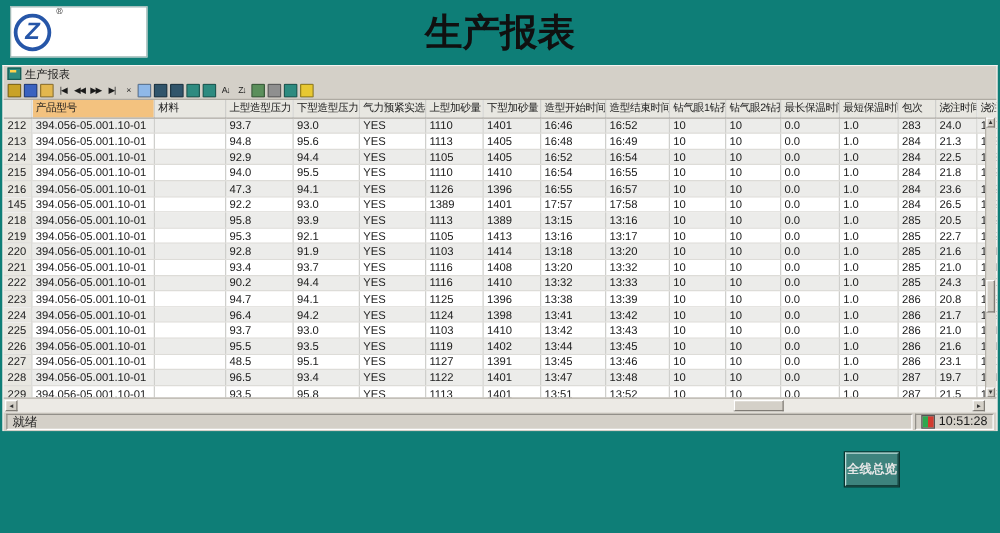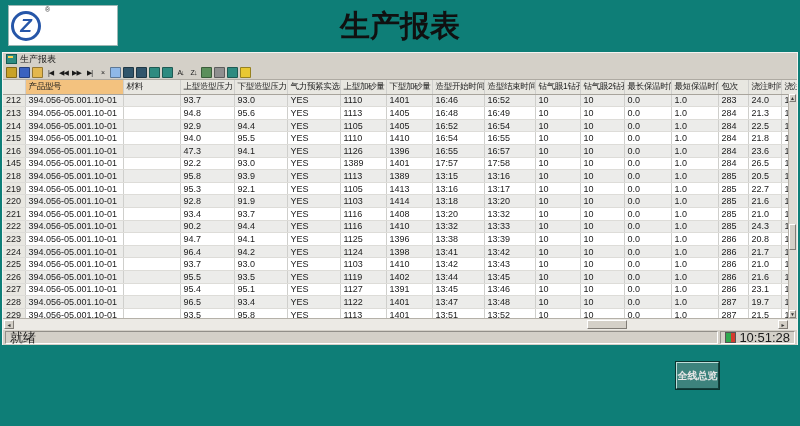--- a/index.html
+++ b/index.html
@@ -51,21 +51,21 @@
   .vs-thumb{position:absolute;left:0;width:7px;height:26px;top:58%;background:#d4d0c8;border:1px solid #fff;
             border-right-color:#807c76;border-bottom-color:#807c76;box-sizing:border-box;}
   
   .hscroll{height:11px;flex:none;position:relative;background:#eceae5;border-top:1px solid #b5b1a9;}
   .hs-arrow{position:absolute;top:1px;width:10px;height:9px;background:#d4d0c8;border:1px solid #fff;
             border-right-color:#807c76;border-bottom-color:#807c76;font-size:5px;line-height:8px;text-align:center;color:#333;box-sizing:border-box;}
   .hs-thumb{position:absolute;top:1px;left:584px;width:40px;height:9px;background:#d4d0c8;border:1px solid #fff;
             border-right-color:#807c76;border-bottom-color:#807c76;box-sizing:border-box;}
   
   .statusbar{height:15px;flex:none;display:flex;align-items:stretch;background:#d4d0c8;padding:1px 2px;box-sizing:border-box;gap:2px;}
-  .panel{border:1px solid;border-color:#928f89 #ffffff #ffffff #928f89;font-size:13px;color:#1a1a1a;
+  .panel{border:1px solid;border-color:#928f89 #ffffff #ffffff #928f89;font-size:10px;color:#1a1a1a;
          padding:0 4px;display:flex;align-items:center;box-sizing:border-box;}
   .panel.grow{flex:1;}
   .status-grid-icon{width:9px;height:9px;margin-right:3px;flex:none;
       background:linear-gradient(90deg,#2fa84f 50%,#d23b2f 50%);border:1px solid #555;}
   
   .footer{position:absolute;left:0;top:345px;width:800px;height:85px;background:#0e7e77;}
   .tealbtn{position:absolute;background:#3d837d;color:#e6e6e6;font-weight:bold;font-size:10px;line-height:1.2;
            border:1px solid;border-color:#bfdeda #123f3b #123f3b #bfdeda;box-shadow:0 0 0 1px #0a332f;
            display:flex;flex-direction:column;align-items:center;justify-content:center;box-sizing:border-box;cursor:default;}
   #btn-overview{left:676px;top:17px;width:43px;height:27px;}
@@ -433,21 +433,21 @@
             <td>0.0</td>
             <td>1.0</td>
             <td>286</td>
             <td>21.6</td>
             <td>1410.9</td>
           </tr>
           <tr>
             <td class="rn">227</td>
             <td>394.056-05.001.10-01</td>
             <td></td>
-            <td>95.4</td>
+            <td>48.5</td>
             <td>95.1</td>
             <td>YES</td>
             <td>1127</td>
             <td>1391</td>
             <td>13:45</td>
             <td>13:46</td>
             <td>10</td>
             <td>10</td>
             <td>0.0</td>
             <td>1.0</td>

